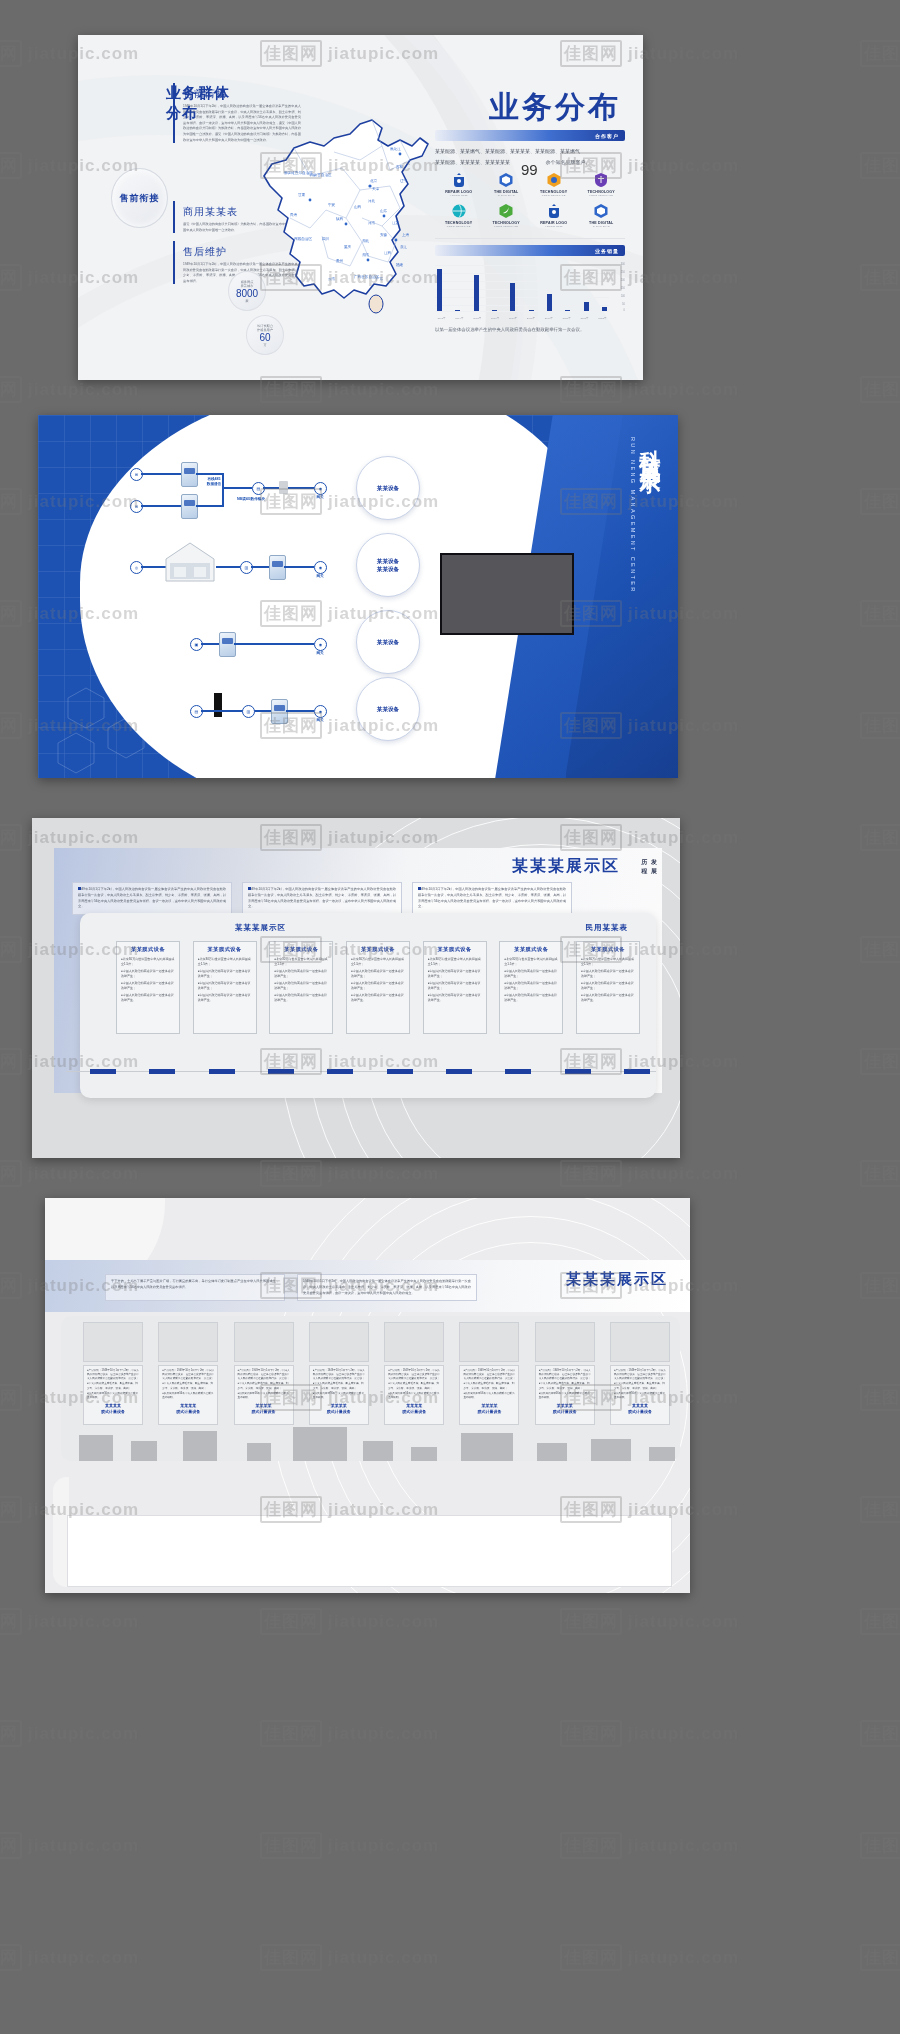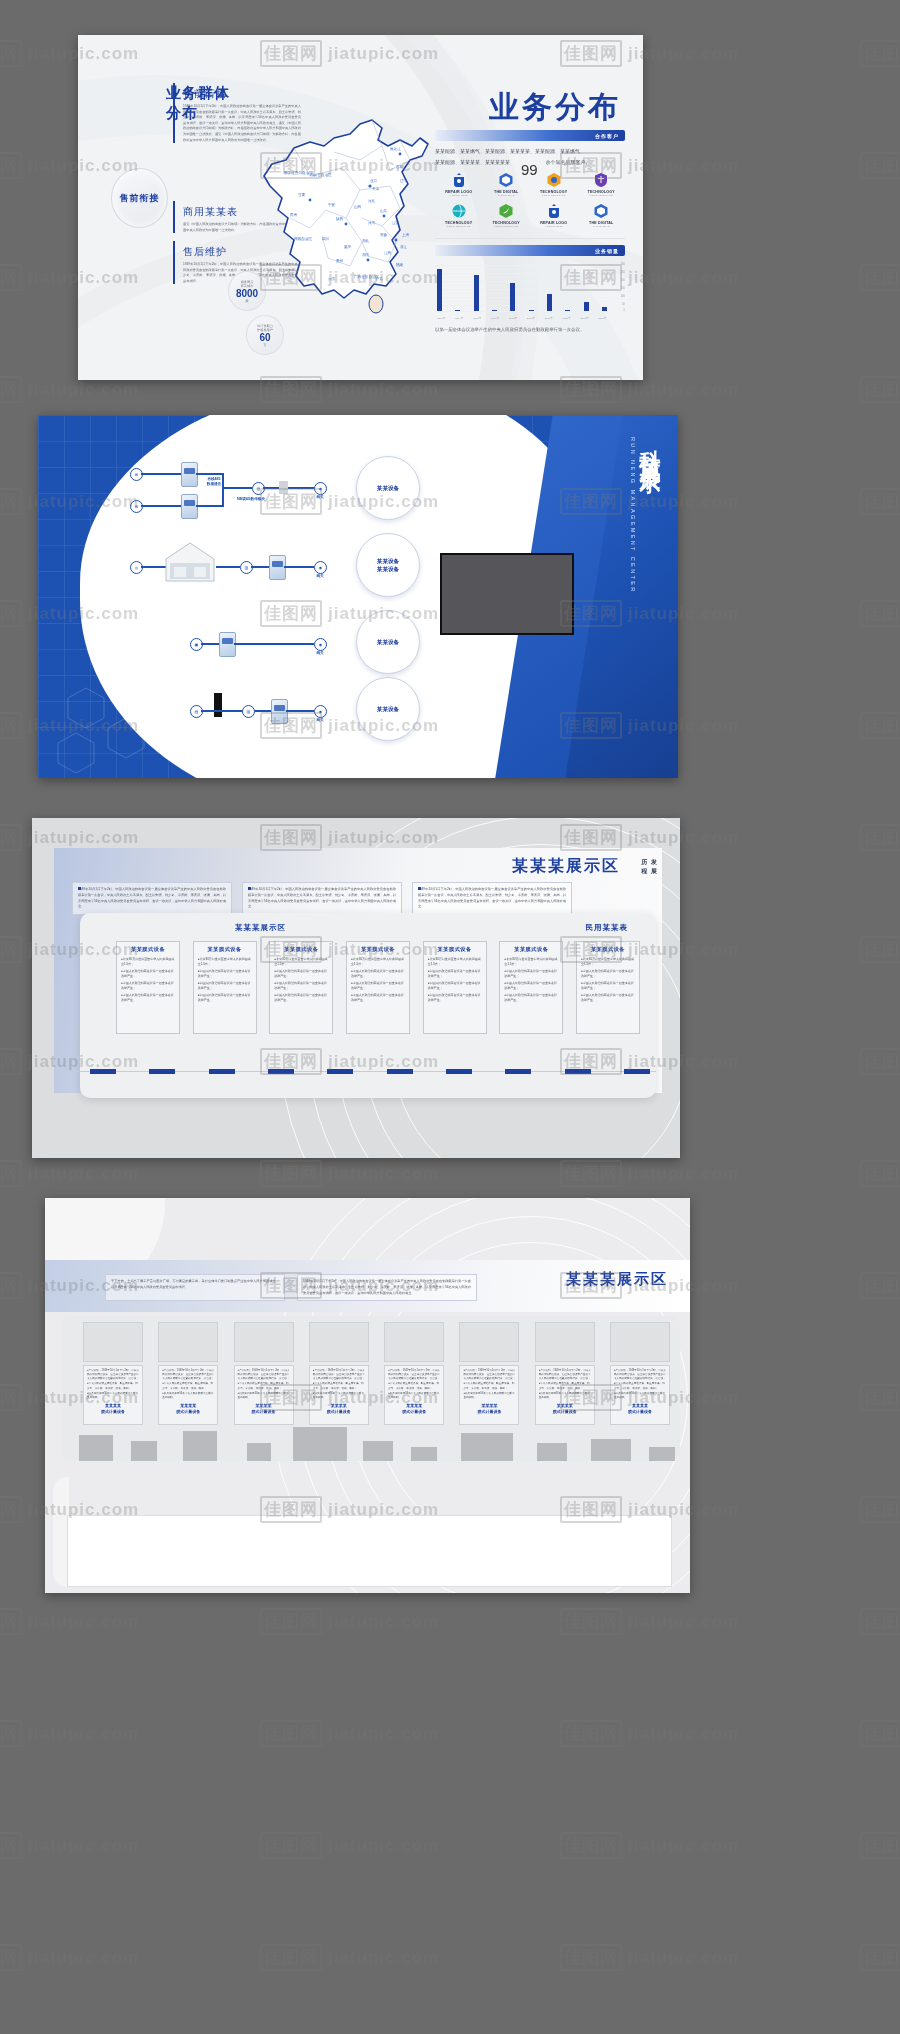--- a/index.html
+++ b/index.html
@@ -62,21 +62,21 @@
   .b1-chart .yax{position:absolute;right:0;top:0;bottom:12px;width:15px;}
   .b1-chart .yax span{position:absolute;right:0;font-size:2.6px;color:#9aa0ad;}
   .b1-bars{position:absolute;left:2px;right:18px;bottom:12px;top:2px;display:flex;align-items:flex-end;justify-content:space-between;}
   .b1-bars i{width:5px;background:#1d3fa0;display:block;}
   .b1-xax{position:absolute;left:2px;right:18px;bottom:3px;display:flex;justify-content:space-between;}
   .b1-xax span{font-size:2.5px;color:#9aa0ad;width:9px;text-align:center;}
   .b1-foot{font-size:4.4px;color:#5a6270;line-height:1.9;margin-top:3px;}
   .b1-bub{position:absolute;border-radius:50%;background:linear-gradient(145deg,#f6f7f9,#e7eaef);border:1px solid #dcdfe5;
           display:flex;flex-direction:column;align-items:center;justify-content:center;color:#1d3fa0;}
   .b1-bub u{text-decoration:none;font-size:3.2px;color:#6e7682;line-height:1.25;text-align:center;}
-  .b1-bub b{font-size:10px;font-weight:bold;}
+  .b1-bub b{font-size:10px;font-weight:normal;}
   .b1-bub s{text-decoration:none;font-size:3px;color:#6e7682;}
 
   
   #board2{left:38px;top:415px;width:640px;height:363px;background:#1d52b3;}
   #board2 .circuit{position:absolute;inset:0;opacity:.14;
      background-image:
        linear-gradient(90deg,rgba(255,255,255,.55) 1px,transparent 1px),
        linear-gradient(rgba(255,255,255,.55) 1px,transparent 1px);
      background-size:26px 26px;}
   #board2 .hexes{position:absolute;left:0;bottom:0;width:200px;height:200px;opacity:.18;}

